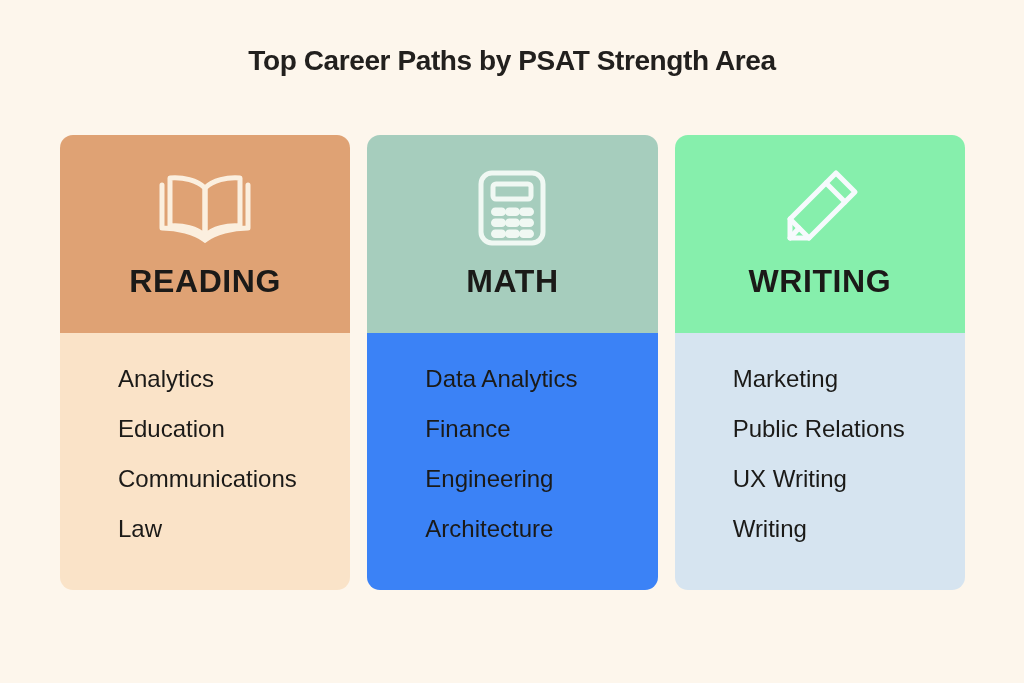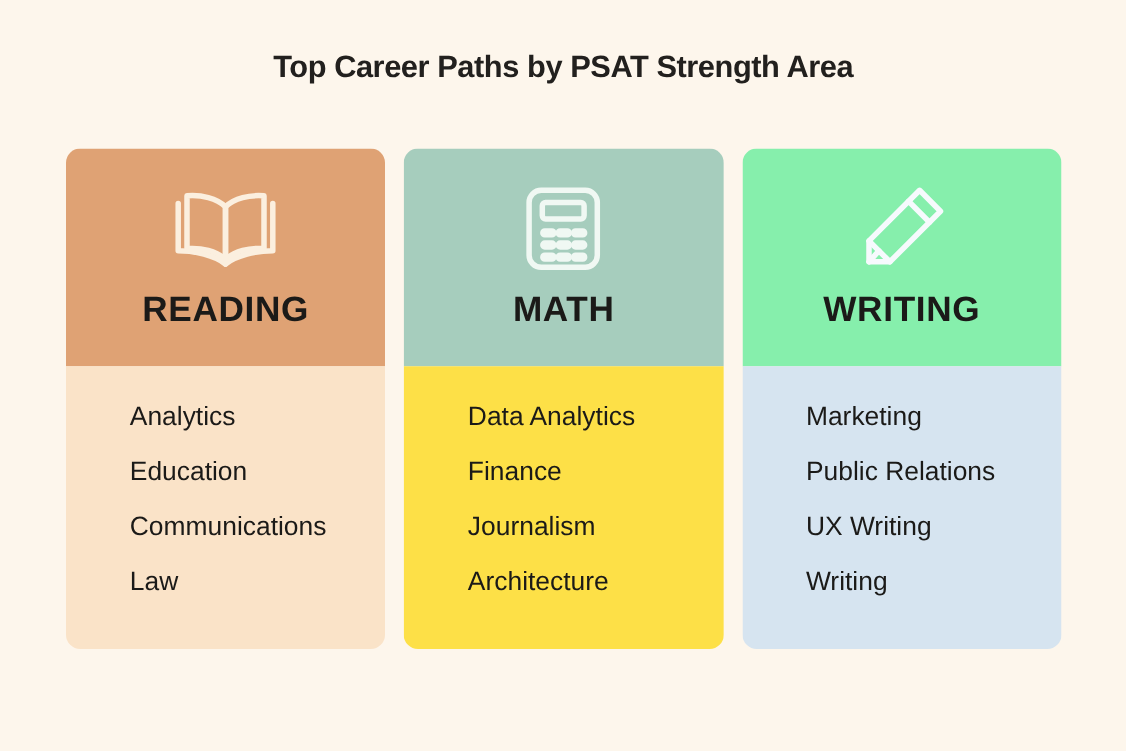--- a/index.html
+++ b/index.html
@@ -102,21 +102,21 @@
     white-space: nowrap;
   }
 
   .career-item:last-child { margin-bottom: 0; }
 
   
   .card--reading .card-header { background: #DFA274; }
   .card--reading .card-body   { background: #FAE3C8; }
 
   .card--math .card-header    { background: #A6CDBD; }
-  .card--math .card-body      { background: #fde047; }
+  .card--math .card-body      { background: #3b82f6; }
 
   .card--writing .card-header { background: #86efac; }
   .card--writing .card-body   { background: #D6E4F0; }
 </style>
 </head>
 <body>
 
 <div class="poster">
 
   <h1 class="title">Top Career Paths by PSAT Strength Area</h1>
@@ -158,21 +158,21 @@
             <rect x="15.5" y="62" width="12" height="5.5" rx="2.75" fill="#F0F8F3" stroke-width="3"></rect>
             <rect x="29.5" y="62" width="12" height="5.5" rx="2.75" fill="#F0F8F3" stroke-width="3"></rect>
             <rect x="43.5" y="62" width="12" height="5.5" rx="2.75" fill="#F0F8F3" stroke-width="3"></rect>
           </svg>
         </div>
         <div class="card-label">MATH</div>
       </div>
       <div class="card-body">
         <div class="career-item">Data Analytics</div>
         <div class="career-item">Finance</div>
-        <div class="career-item">Journalism</div>
+        <div class="career-item">Engineering</div>
         <div class="career-item">Architecture</div>
       </div>
     </div>
 
     <div class="card card--writing">
       <div class="card-header">
         <div class="card-icon">
           <svg width="88" height="88" viewBox="0 0 88 88" fill="none" stroke="#F6FAFD" stroke-width="5" stroke-linecap="round" stroke-linejoin="round">
             <path d="M60 9 L79 28 L33 74 L14 74 L14 55 Z"></path>
             <path d="M50 19 L69 38"></path>

